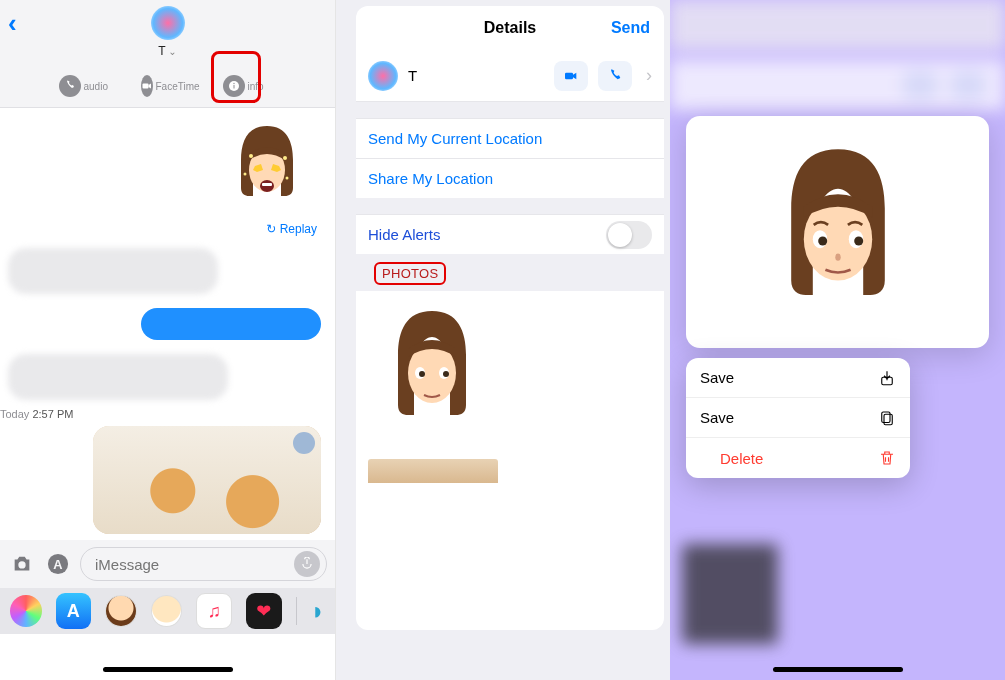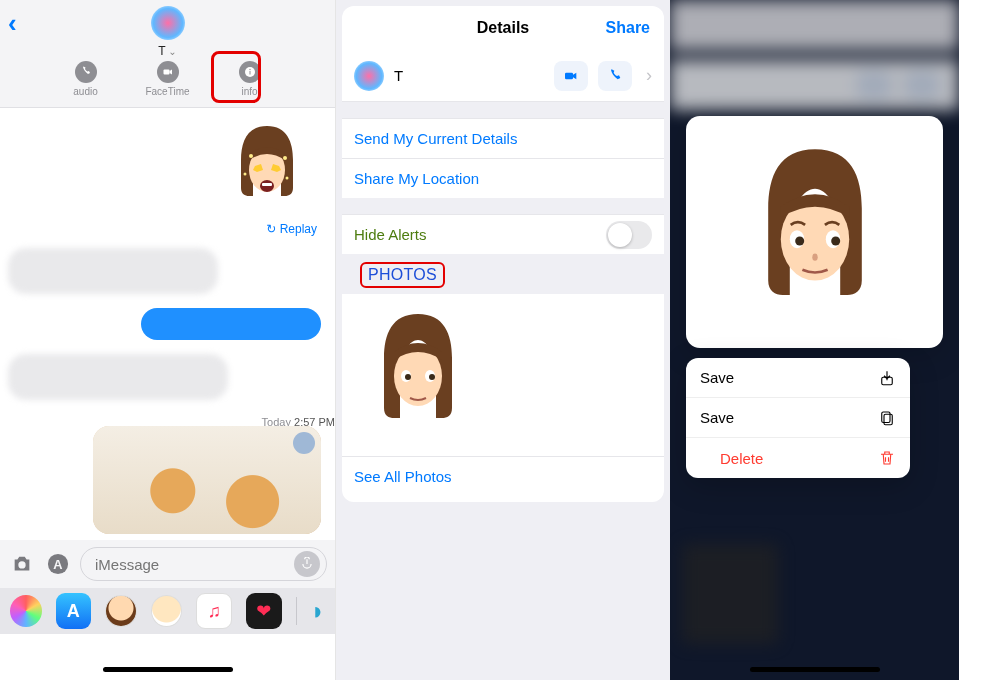--- a/index.html
+++ b/index.html
@@ -1,43 +1,43 @@
 <!DOCTYPE html>
 <html><head>
 <meta charset="utf-8">
 <style>
   * { box-sizing: border-box; margin: 0; padding: 0; font-family: -apple-system, "Helvetica Neue", Arial, sans-serif; }
   body { width: 1005px; height: 680px; display: flex; background: #fff; overflow: hidden; }
   .panel { height: 680px; position: relative; overflow: hidden; }
   .panel1 { width: 335px; background: #fff; }
   .panel2 { width: 335px; background: #efeff4; border-left: 1px solid #e5e5e5; }
-  .panel3 { width: 289px; background: #0f172a; position: relative; }
+  .panel3 { width: 335px; background: #c4b5fd; position: relative; }
 
   
   .p1-header { height: 108px; background: #f4f4f6; position: relative; border-bottom: 1px solid #e0e0e4; }
   .p1-back { position: absolute; left: 8px; top: 8px; color: #007aff; font-size: 26px; font-weight: 600; }
   .p1-avatar-small { width: 34px; height: 34px; border-radius: 50%; background: radial-gradient(circle at 50% 50%, #ff6fa7 0%, #5fb7ff 60%, #ffffff 100%); position: absolute; left: 50%; top: 6px; transform: translateX(-50%); }
   .p1-name { position: absolute; top: 44px; left: 50%; transform: translateX(-50%); font-size: 12px; color: #222; }
   .p1-name:after { content: " ⌄"; font-size: 10px; color: #888; }
   .p1-actions { position: absolute; bottom: 10px; width: 100%; display: flex; justify-content: center; gap: 28px; }
-  .p1-action { width: 54px; display: flex; flex-direction: column; align-items: center; gap: 3px; }
+  .p1-action { width: 54px; display: flex; flex-direction: row; align-items: center; gap: 3px; }
   .p1-action-icon { width: 22px; height: 22px; border-radius: 50%; background: #8e8e93; display:flex; align-items:center; justify-content:center; }
   .p1-action-icon svg { width: 12px; height: 12px; fill: #fff; }
   .p1-action-label { font-size: 10px; color: #8e8e93; }
   .p1-info-hl { position: absolute; width: 50px; height: 52px; border: 3px solid #e30000; border-radius: 8px; right: 74px; bottom: 4px; }
 
   .p1-thread { position: relative; height: 432px; background: #fff; overflow: hidden; }
   .memoji-big { position: absolute; right: 28px; top: 12px; width: 80px; height: 100px; }
   .replay { position: absolute; right: 18px; top: 114px; font-size: 12px; color: #007aff; }
   .bubble-gray { position: absolute; background: #e9e9eb; border-radius: 18px; filter: blur(3px); }
   .bubble-blue { position: absolute; background: #1f90ff; border-radius: 18px; filter: blur(0.5px); }
   .bg1 { left: 8px; top: 140px; width: 210px; height: 46px; }
   .bb1 { right: 14px; top: 200px; width: 180px; height: 32px; }
   .bg2 { left: 8px; top: 246px; width: 220px; height: 46px; }
-  .timestamp { position: absolute; top: 308px; width: 100%; text-align: right; font-size: 11px; color: #8e8e93; }
+  .timestamp { position: absolute; top: 300px; width: 100%; text-align: left; font-size: 11px; color: #8e8e93; }
   .photo-msg { position: absolute; right: 14px; top: 318px; width: 228px; height: 108px; border-radius: 16px; background: linear-gradient(135deg,#e8d2b4,#d9b88f); overflow:hidden; }
   .photo-dogs { position:absolute; inset:0; background:
      radial-gradient(circle at 35% 60%, #e6a85a 0 22px, transparent 23px),
      radial-gradient(circle at 70% 70%, #e6a85a 0 26px, transparent 27px),
      linear-gradient(#f4eee4,#e8dcc8); }
   .photo-badge { position:absolute; right:6px; top:6px; width:22px; height:22px; border-radius:50%; background:#9fb8d6; }
 
   .p1-input { position: absolute; bottom: 92px; left: 0; width: 100%; height: 48px; background: #f4f4f6; display:flex; align-items:center; padding: 0 8px; gap:8px; }
   .inp-icon { width: 34px; height: 34px; border-radius: 50%; display:flex; align-items:center; justify-content:center; color:#7a7a7f; }
   .inp-icon svg { width:22px; height:22px; fill:#7a7a7f; }
@@ -55,37 +55,37 @@
   .app-animoji { background: radial-gradient(circle at 50% 40%, #ffe7c0 0 14px, transparent 15px), #fff; border:1px solid #ddd; border-radius:50%; width:32px; height:32px; }
   .app-music { background:#fff; border:1px solid #ddd; display:flex; align-items:center; justify-content:center; color:#ff2d55; border-radius:9px; }
   .app-music:before { content:"♫"; font-size:18px; }
   .app-heart { background:#1a1a1a; display:flex; align-items:center; justify-content:center; border-radius:9px; }
   .app-heart:before { content:"❤"; color:#ff2d55; font-size:18px; }
   .app-more { color:#29a6d0; font-size:24px; }
 
   .home-ind { position:absolute; bottom:8px; left:50%; transform:translateX(-50%); width:130px; height:5px; background:#000; border-radius:3px; }
 
   
-  .p2-card { margin: 6px 6px 0 6px; background:#fff; border-radius:12px; height: 496px; overflow:hidden; position:relative; }
+  .p2-card { margin: 6px 6px 0 20px; background:#fff; border-radius:12px; height: 624px; overflow:hidden; position:relative; }
   .p2-header { height:44px; display:flex; align-items:center; justify-content:center; position:relative; border-bottom:0; }
   .p2-title { font-size:16px; font-weight:600; }
   .p2-done { position:absolute; right:14px; font-size:16px; color:#007aff; font-weight:600; }
   .p2-contact { height:52px; display:flex; align-items:center; padding:0 12px; gap:10px; border-bottom:1px solid #e6e6ea; }
   .p2-contact-av { width:30px; height:30px; border-radius:50%; background: radial-gradient(circle at 50% 50%, #ff6fa7 0%, #5fb7ff 60%, #ffffff 100%); }
   .p2-contact-name { flex:1; font-size:15px; }
   .p2-pill-btn { width:34px; height:30px; border-radius:8px; background:#eef3fb; display:flex; align-items:center; justify-content:center; }
   .p2-pill-btn svg { width:16px; height:16px; fill:#007aff; }
   .p2-chev { color:#c5c5c9; font-size:18px; margin-left:4px; }
   .p2-row { height:40px; display:flex; align-items:center; padding:0 12px; font-size:15px; color:#007aff; border-top:1px solid #e6e6ea; }
-  .p2-row.black { color:#4d7c0f; justify-content:space-between; }
+  .p2-row.black { color:#1d4ed8; justify-content:space-between; }
   .p2-spacer { height:16px; background:#efeff4; }
   .toggle { width:46px; height:28px; background:#e9e9eb; border-radius:14px; position:relative; }
   .toggle:after { content:""; position:absolute; left:2px; top:2px; width:24px; height:24px; background:#fff; border-radius:50%; box-shadow:0 1px 3px rgba(0,0,0,0.25); }
 
-  .p2-section-label { font-size:16px; color:#1d4ed8; padding:8px 12px 6px; background:#efeff4; text-transform:uppercase; letter-spacing:0.3px;text-decoration:underline; }
+  .p2-section-label { font-size:13px; color:#b91c1c; padding:8px 12px 6px; background:#efeff4; text-transform:uppercase; letter-spacing:0.3px;text-decoration:underline; }
   .hl-box { display:inline-block; border:2.5px solid #e30000; border-radius:6px; padding:2px 6px; margin-left:6px; }
 
   .p2-photo-thumb { margin:10px 0 0 12px; width:128px; height:144px; background:#000; position:relative; border-radius:2px; }
   .p2-photo-thumb .dur { position:absolute; right:6px; bottom:4px; color:#fff; font-size:12px; font-weight:600; }
   .p2-links-thumb { margin:6px 0 0 12px; width:130px; height:24px; background:linear-gradient(#e8d2b4,#d9b88f); border-radius:3px 3px 0 0; }
 
   
   .p3-blurbg { position:absolute; inset:0; filter:blur(8px); opacity:0.7; }
   .p3-blurbg .fake-header { height:50px; background:#f0eef0; }
   .p3-blurbg .fake-row { height:50px; background:#fff; margin-top:10px; display:flex; align-items:center; justify-content:flex-end; padding-right:20px; gap:14px; }
@@ -204,41 +204,41 @@
     <div class="app-more">◗</div>
   </div>
 
   <div class="home-ind"></div>
 </div>
 
 <div class="panel panel2">
   <div class="p2-card">
     <div class="p2-header">
       <div class="p2-title">Details</div>
-      <div class="p2-done">Share</div>
+      <div class="p2-done">Send</div>
     </div>
     <div class="p2-contact">
       <div class="p2-contact-av"></div>
       <div class="p2-contact-name">T</div>
       <div class="p2-pill-btn">
           <svg viewBox="0 0 24 24">
             <rect x="3" y="7" width="12" height="10" rx="2"></rect>
             <path d="M15 10l5-3v10l-5-3z"></path>
           </svg>
         </div>
       <div class="p2-pill-btn">
           <svg viewBox="0 0 24 24">
             <path d="M6 3c1 4 4 10 10 14l4-2-2-4-3 1c-2-1-4-3-5-5l1-3-4-2z"></path>
           </svg>
         </div>
       <div class="p2-chev">›</div>
     </div>
 
     <div class="p2-spacer"></div>
-    <div class="p2-row">Send My Current Details</div>
+    <div class="p2-row">Send My Current Location</div>
     <div class="p2-row">Share My Location</div>
     <div class="p2-spacer"></div>
     <div class="p2-row black">
       <span>Hide Alerts</span>
       <div class="toggle"></div>
     </div>
 
     <div class="p2-section-label">
       <span class="hl-box"><span>PHOTOS</span></span>
     </div>
@@ -251,21 +251,20 @@
           <path d="M40 56 q24 -16 48 0 v-8 q-24 -18 -48 0z" fill="#6a3f20"></path>
           <ellipse cx="52" cy="72" rx="5" ry="6" fill="#fff"></ellipse>
             <circle cx="54" cy="73" r="3" fill="#3a2a1a"></circle>
           <ellipse cx="76" cy="72" rx="5" ry="6" fill="#fff"></ellipse>
             <circle cx="78" cy="73" r="3" fill="#3a2a1a"></circle>
           <path d="M56 94 q8 4 16 0" stroke="#a05848" stroke-width="2" fill="none"></path>
         </svg>
         <div class="dur">0:05</div>
       </div>
     </div>
-    <div class="p2-row" style="border-top:1px solid #e6e6ea">See All Photos</div>
 
     <div style="background:#fff">
       <div class="p2-links-thumb"></div>
     </div>
   </div>
 </div>
 
 <div class="panel panel3">
   <div class="p3-blurbg">
     <div class="fake-header"></div>

